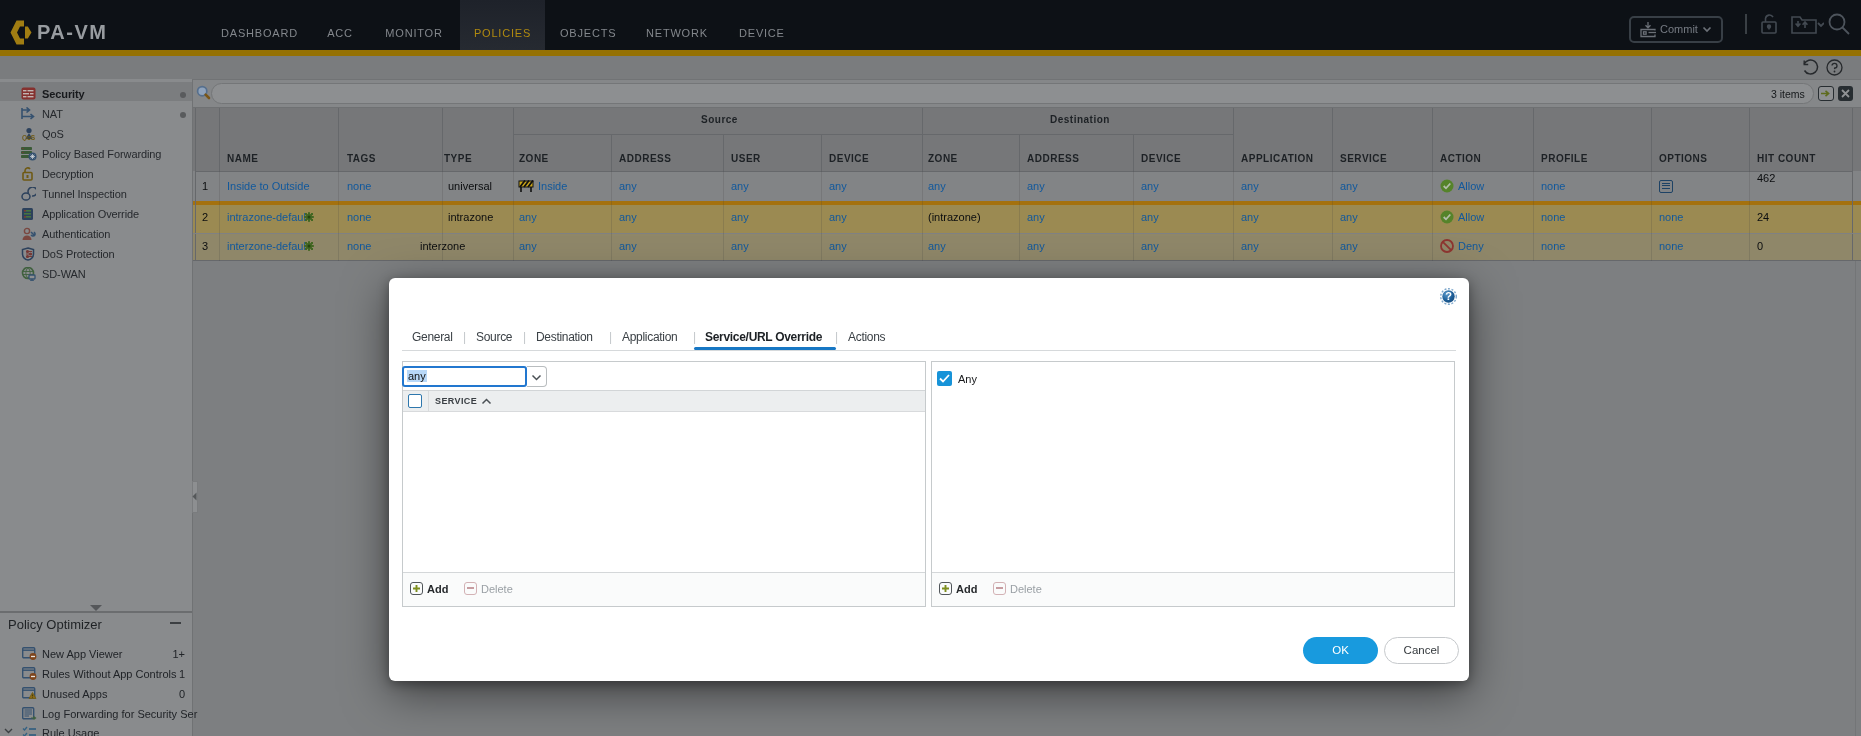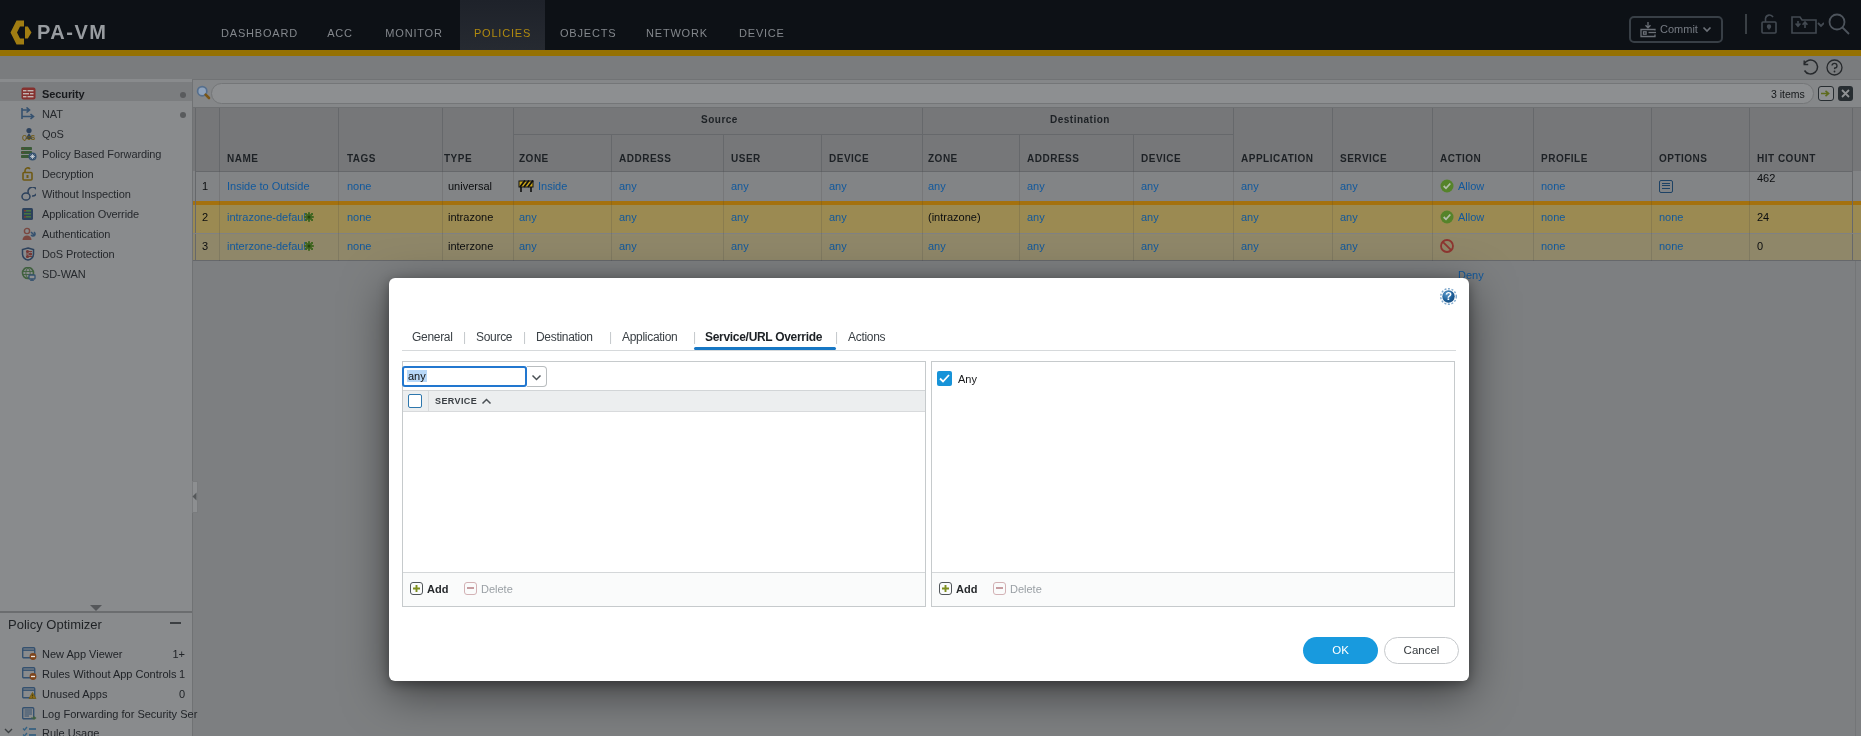--- a/index.html
+++ b/index.html
@@ -227,21 +227,21 @@
     </svg>
   <span class="txt">Decryption</span>
 </div>
 <div class="sbitem" style="top:185px;">
   <svg width="15" height="14" viewBox="0 0 15 14">
       <g stroke="#2c415c" stroke-width="1.5" fill="none">
         <ellipse cx="5" cy="9.5" rx="4" ry="3.6"></ellipse>
         <path d="M7.5 6.5 A4.5 4.5 0 1 1 11 9"></path>
       </g>
     </svg>
-  <span class="txt">Without Inspection</span>
+  <span class="txt">Tunnel Inspection</span>
 </div>
 <div class="sbitem" style="top:205px;">
   <svg width="13" height="14" viewBox="0 0 13 14">
       <rect x="1" y="1" width="11" height="12" rx="1.5" fill="#2c415c"></rect>
       <g fill="#47733f">
         <rect x="3" y="3" width="7" height="1.6"></rect>
         <rect x="3" y="6" width="7" height="1.6"></rect>
         <rect x="3" y="9" width="7" height="1.6"></rect>
       </g>
       <g fill="#763a37">
@@ -485,35 +485,35 @@
       <rect x="0.2" y="4" width="2" height="2"></rect>
       <rect x="7.8" y="4" width="2" height="2"></rect>
       <rect x="1" y="1" width="2" height="2"></rect>
       <rect x="7" y="7" width="2" height="2"></rect>
       <rect x="7" y="1" width="2" height="2"></rect>
       <rect x="1" y="7" width="2" height="2"></rect>
     </g>
     <circle cx="5" cy="5" r="1.5" fill="#24430f"></circle>
   </svg>
 <div class="cell lnk" style="left:347px;top:240px;">none</div>
-<div class="cell blk" style="left:448px;top:240px;">interzone</div>
+<div class="cell blk" style="left:420px;top:240px;">interzone</div>
 <div class="cell lnk" style="left:519px;top:240px;">any</div>
 <div class="cell lnk" style="left:619px;top:240px;">any</div>
 <div class="cell lnk" style="left:731px;top:240px;">any</div>
 <div class="cell lnk" style="left:829px;top:240px;">any</div>
 <div class="cell lnk" style="left:928px;top:240px;">any</div>
 <div class="cell lnk" style="left:1027px;top:240px;">any</div>
 <div class="cell lnk" style="left:1141px;top:240px;">any</div>
 <div class="cell lnk" style="left:1241px;top:240px;">any</div>
 <div class="cell lnk" style="left:1340px;top:240px;">any</div>
 <svg class="abs" style="left:1440px;top:239px;" width="14" height="14" viewBox="0 0 14 14">
     <circle cx="7" cy="7" r="6" fill="none" stroke="#8e3530" stroke-width="1.8"></circle>
     <path d="M2.8 2.8 L11.2 11.2" stroke="#8e3530" stroke-width="1.8"></path>
   </svg>
-<div class="cell lnk" style="left:1458px;top:240px;margin-top:29px;">Deny</div>
+<div class="cell lnk" style="left:1458px;top:240px;">Deny</div>
 <div class="cell lnk" style="left:1541px;top:240px;">none</div>
 <div class="cell lnk" style="left:1659px;top:240px;">none</div>
 <div class="cell blk" style="left:1757px;top:240px;">0</div>
 
 <div id="modal">
   <svg class="abs" style="left:1051px;top:10px;" width="17" height="17" viewBox="0 0 17 17">
     <defs>
         <radialGradient id="hg" cx="0.35" cy="0.3" r="0.8">
           <stop offset="0" stop-color="#5d9aca"></stop>
           <stop offset="0.6" stop-color="#1d5f99"></stop>

